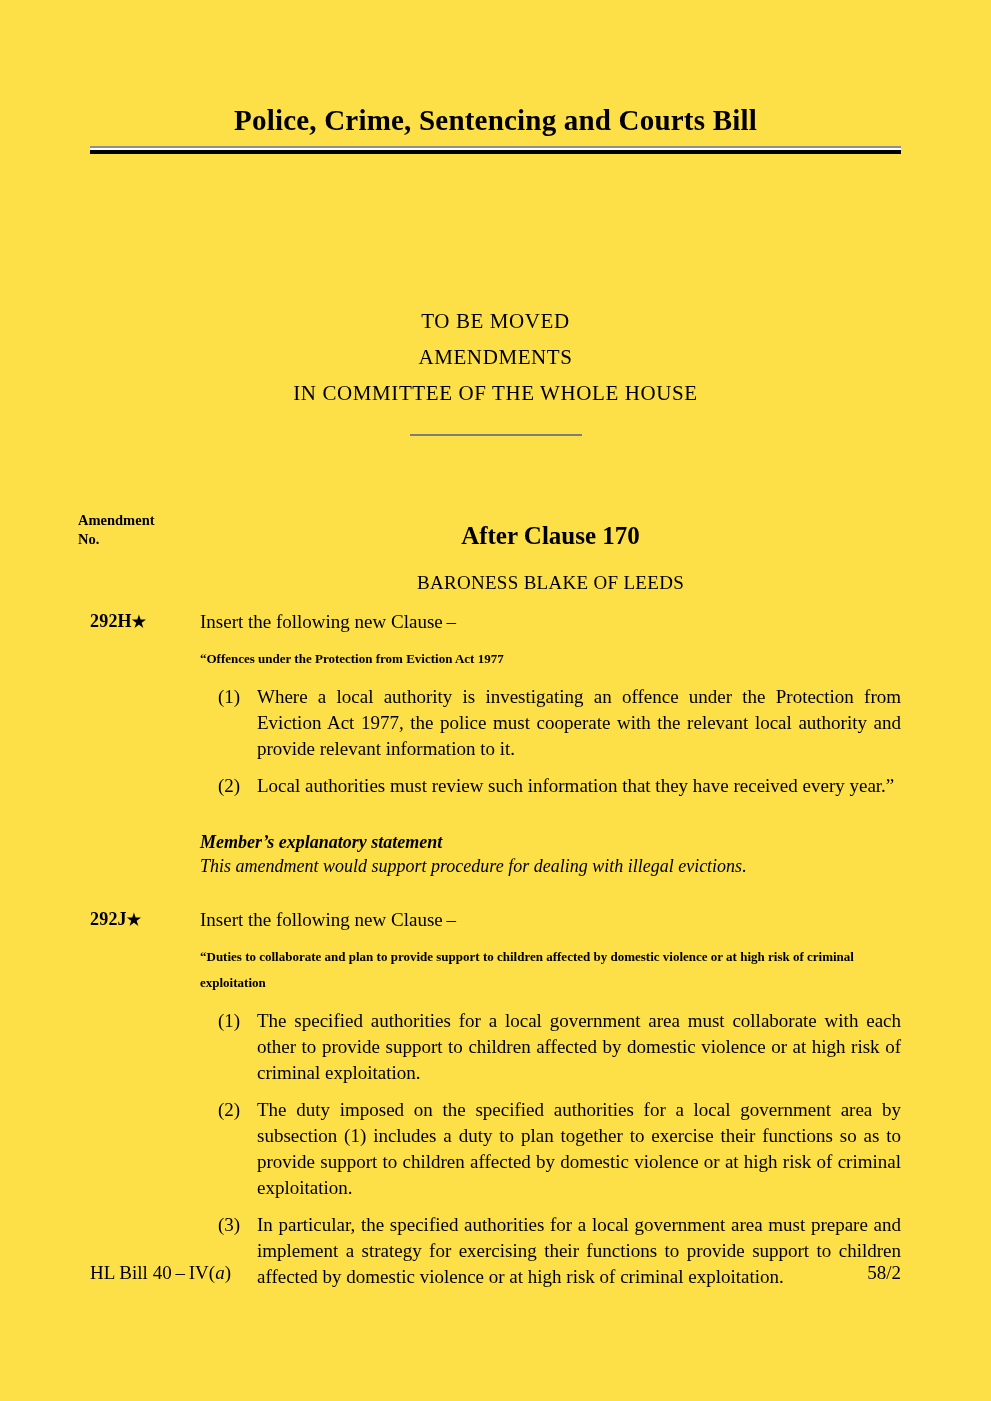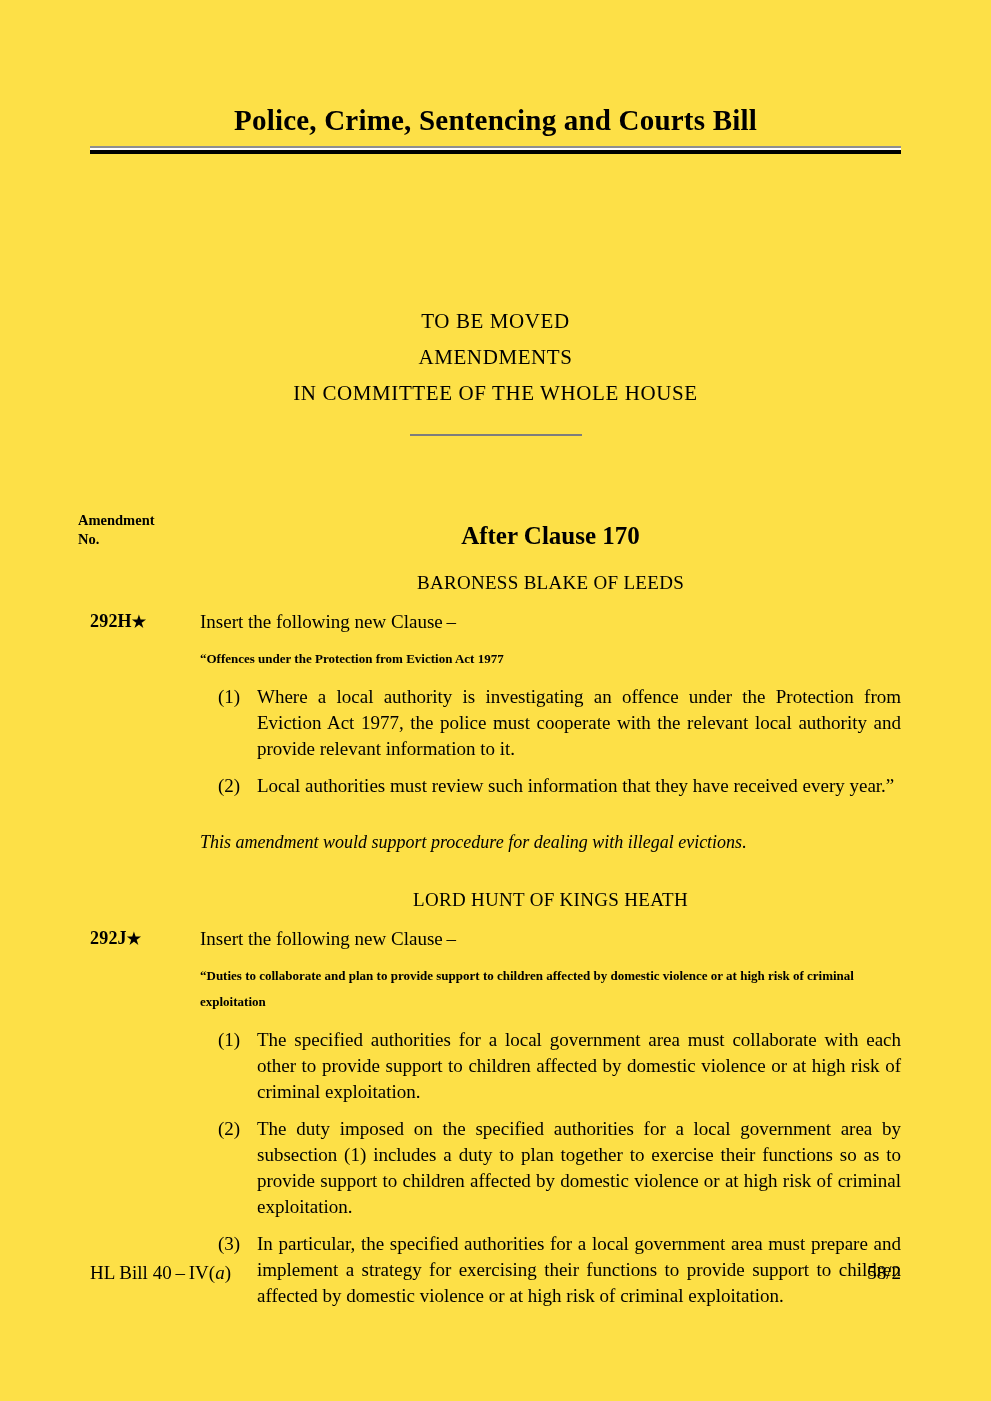--- a/index.html
+++ b/index.html
@@ -98,21 +98,21 @@
   .clause-head {
     text-align: center;
     font-size: 25px;
     font-weight: bold;
     margin: 13px 0 22px 0;
   }
   .sponsor {
     text-align: center;
     font-size: 19px;
     letter-spacing: 0.3px;
-    margin: 4px 0 17px 0;
+    margin: 12px 0 17px 0;
   }
 
   .insert-line {
     font-size: 19px;
     margin: 0 0 13px 0;
     position: relative;
   }
   .amd-num {
     position: absolute;
     left: -110px;
@@ -229,28 +229,28 @@
       <div class="subsec">
         <span class="marker">(1)</span>
         <span>Where a local authority is investigating an offence under the Protection from Eviction Act 1977, the police must cooperate with the relevant local authority and provide relevant information to it.</span>
       </div>
       <div class="subsec">
         <span class="marker">(2)</span>
         <span>Local authorities must review such information that they have received every year.”</span>
       </div>
 
       <div class="expl-block">
+        <div class="expl-title">Member’s explanatory statement</div>
         <div class="expl-text">This amendment would support procedure for dealing with illegal evictions.</div>
       </div>
     </div>
 
     <div class="group-gap"></div>
 
     <div>
-      <div class="sponsor">LORD HUNT OF KINGS HEATH</div>
 
       <div class="insert-line">
         <span class="amd-num"><span>292J</span><span class="star">★</span></span>
         <span>Insert the following new Clause –</span>
       </div>
 
       <div class="clause-title">“Duties to collaborate and plan to provide support to children affected by domestic violence or at high risk of criminal exploitation</div>
 
       <div class="subsec">
         <span class="marker">(1)</span>

